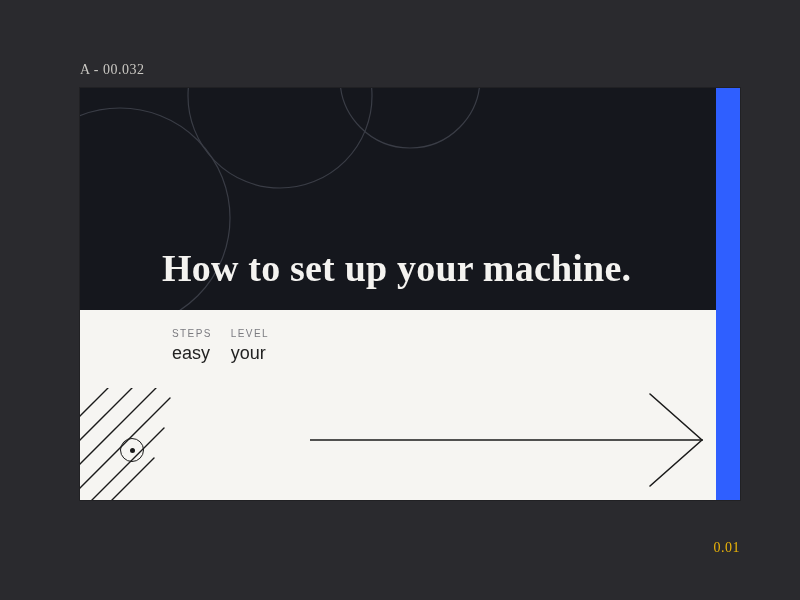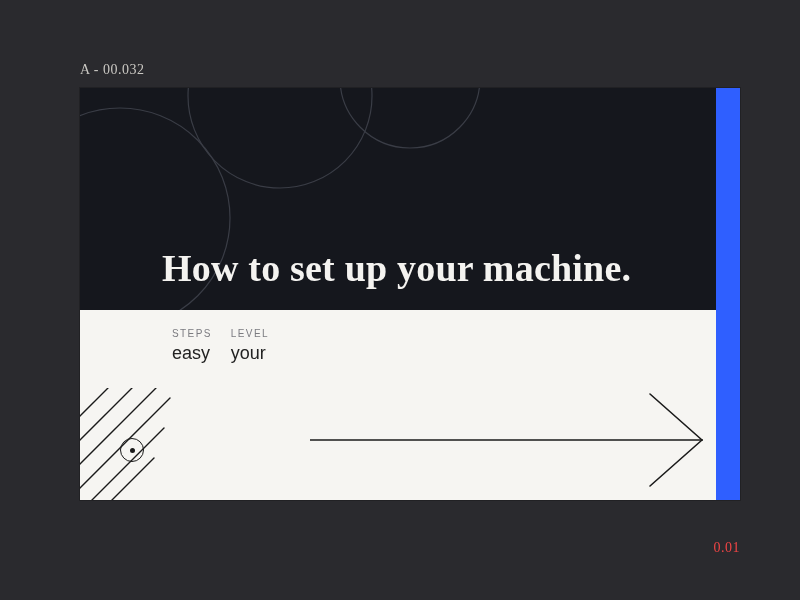--- a/index.html
+++ b/index.html
@@ -15,21 +15,21 @@
   html,body{width:800px;height:600px;background:var(--bg);font-family:Helvetica,Arial,sans-serif;overflow:hidden;}
   .stage{position:relative;width:800px;height:600px;padding-left:28px;}
 
   .code-tl{
     position:absolute;left:80px;top:62px;
     color:#c9c7c2;font-family:Georgia,'Times New Roman',serif;
     font-size:14px;letter-spacing:.5px;
   }
   .code-br{
     position:absolute;right:60px;bottom:44px;
-    color:#ef4444;font-family:Georgia,'Times New Roman',serif;
+    color:#eab308;font-family:Georgia,'Times New Roman',serif;
     font-size:14px;letter-spacing:.5px;
   }
 
   .card{
     position:absolute;left:80px;top:88px;width:660px;height:412px;
     box-shadow:0 0 0 1px rgba(0,0,0,.2);
   }
   .band-blue{
     position:absolute;right:0;top:0;width:24px;height:100%;
     background:var(--blue);

